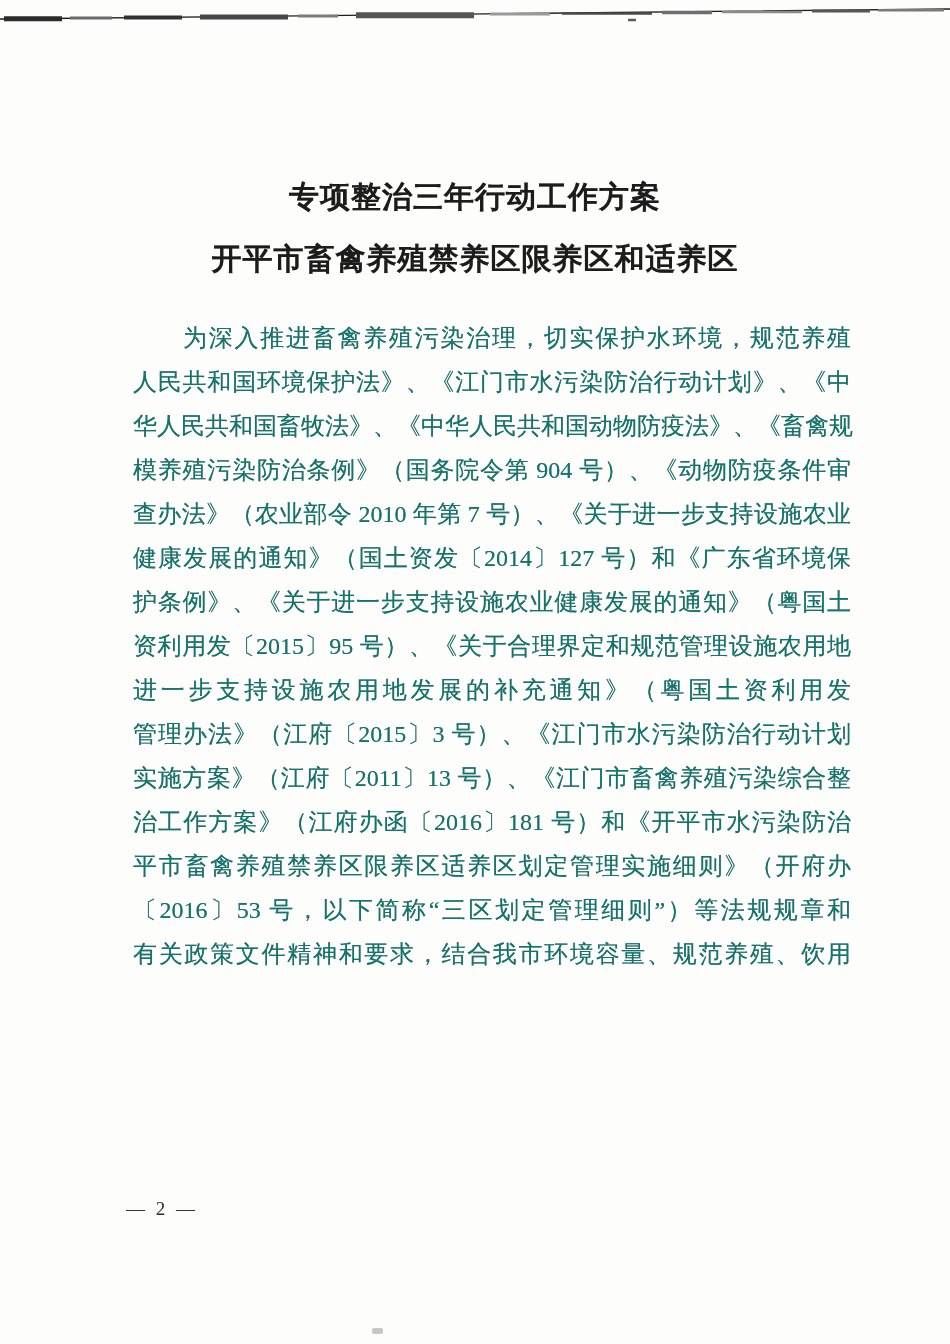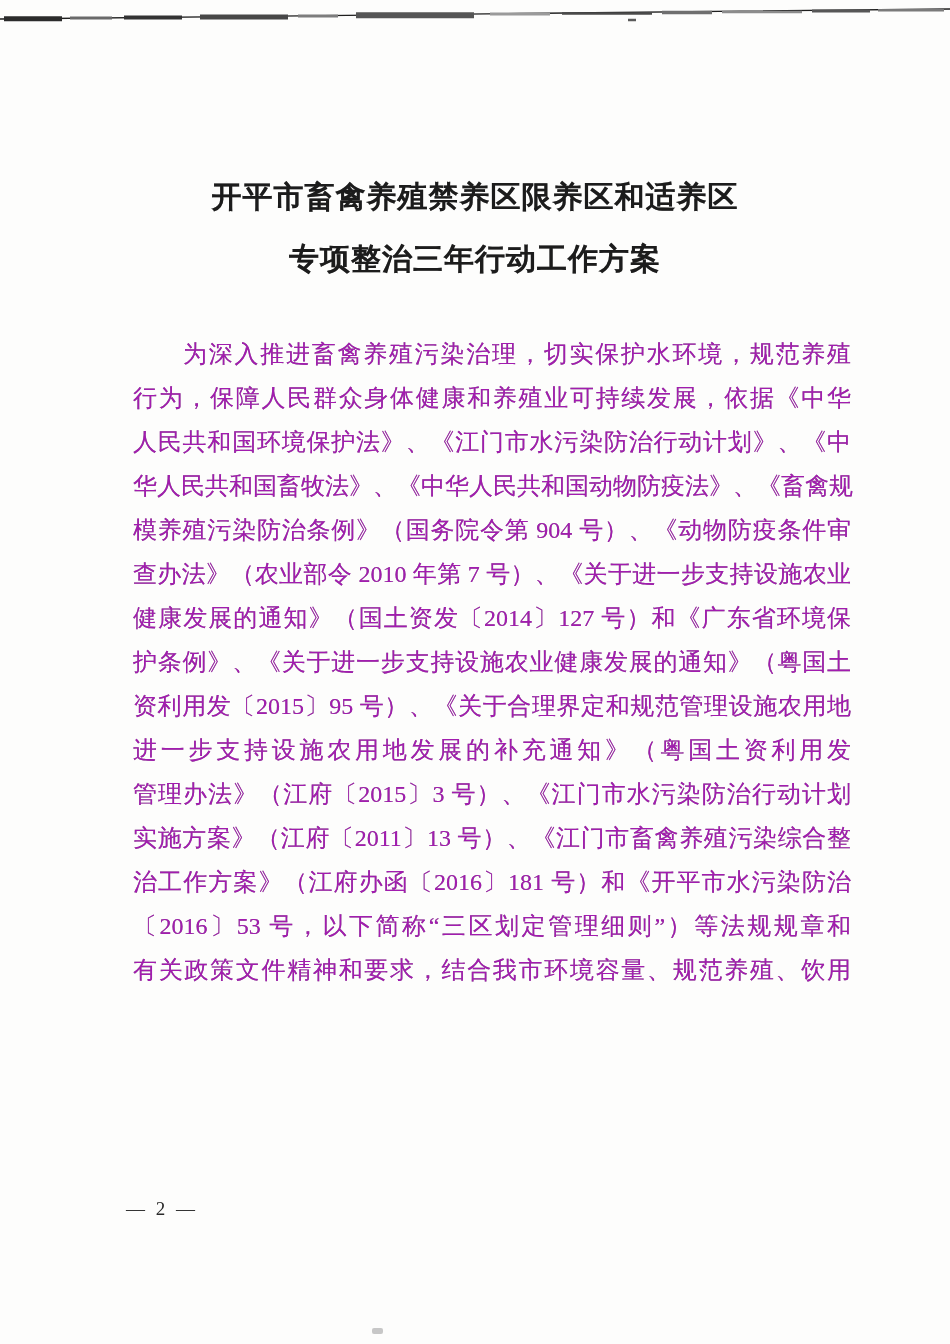--- a/index.html
+++ b/index.html
@@ -9,22 +9,22 @@
     position:relative; width:950px; height:1344px; background:#fdfdfc; overflow:hidden;
   }
   .scan-top { position:absolute; top:0; left:0; width:950px; height:32px; }
   .doc-title {
     position:absolute; top:166px; left:0; width:950px;
     text-align:center; font-weight:bold; color:#1c1c1c;
     font-size:30px; line-height:62px; letter-spacing:1px;
     text-shadow:0 0 0.6px rgba(20,20,20,0.55);
   }
   .body-text {
-    position:absolute; top:332px; left:133px; width:718px;
-    font-size:24px; color:#a21caf; line-height:44px;
+    position:absolute; top:316px; left:133px; width:718px;
+    font-size:24px; color:#0f766e; line-height:44px;
     text-shadow:0 0 0.5px rgba(30,30,30,0.5);
   }
   .body-line {
     width:718px; white-space:nowrap;
     text-align:justify; text-align-last:justify;
     height:44px;
   }
   .body-line.indent { padding-left:50px; width:718px; }
   .page-number {
     position:absolute; top:1198px; left:126px;
@@ -51,38 +51,38 @@
     <path d="M490,14.0 h60" stroke="#9a9a9a" stroke-width="3" fill="none"></path>
     <path d="M562,13.4 h90" stroke="#4a4a4a" stroke-width="2.5" fill="none"></path>
     <path d="M628,20 h8" stroke="#5a5a5a" stroke-width="2.5" fill="none"></path>
     <path d="M662,12.5 h50" stroke="#6f6f6f" stroke-width="3.5" fill="none"></path>
     <path d="M722,12.0 h80" stroke="#8c8c8c" stroke-width="2.5" fill="none"></path>
     <path d="M812,11.0 h58" stroke="#575757" stroke-width="3" fill="none"></path>
     <path d="M878,10.3 h66" stroke="#7a7a7a" stroke-width="2.5" fill="none"></path>
   </svg>
 
   <div class="doc-title">
+    <div>专项整治三年行动工作方案</div>
     <div>开平市畜禽养殖禁养区限养区和适养区</div>
-    <div>专项整治三年行动工作方案</div>
   </div>
 
   <div class="body-text">
     <div class="body-line indent">为深入推进畜禽养殖污染治理，切实保护水环境，规范养殖</div>
-    <div class="body-line">行为，保障人民群众身体健康和养殖业可持续发展，依据《中华</div>
     <div class="body-line">人民共和国环境保护法》、《江门市水污染防治行动计划》、《中</div>
     <div class="body-line">华人民共和国畜牧法》、《中华人民共和国动物防疫法》、《畜禽规</div>
     <div class="body-line">模养殖污染防治条例》（国务院令第 904 号）、《动物防疫条件审</div>
     <div class="body-line">查办法》（农业部令 2010 年第 7 号）、《关于进一步支持设施农业</div>
     <div class="body-line">健康发展的通知》（国土资发〔2014〕127 号）和《广东省环境保</div>
     <div class="body-line">护条例》、《关于进一步支持设施农业健康发展的通知》（粤国土</div>
     <div class="body-line">资利用发〔2015〕95 号）、《关于合理界定和规范管理设施农用地</div>
     <div class="body-line">进一步支持设施农用地发展的补充通知》（粤国土资利用发</div>
     <div class="body-line">管理办法》（江府〔2015〕3 号）、《江门市水污染防治行动计划</div>
     <div class="body-line">实施方案》（江府〔2011〕13 号）、《江门市畜禽养殖污染综合整</div>
     <div class="body-line">治工作方案》（江府办函〔2016〕181 号）和《开平市水污染防治</div>
+    <div class="body-line">平市畜禽养殖禁养区限养区适养区划定管理实施细则》（开府办</div>
     <div class="body-line">〔2016〕53 号，以下简称“三区划定管理细则”）等法规规章和</div>
     <div class="body-line">有关政策文件精神和要求，结合我市环境容量、规范养殖、饮用</div>
   </div>
 
   <div class="page-number">— 2 —</div>
 
   <div class="scan-bottom"></div>
 
 </div>
 

